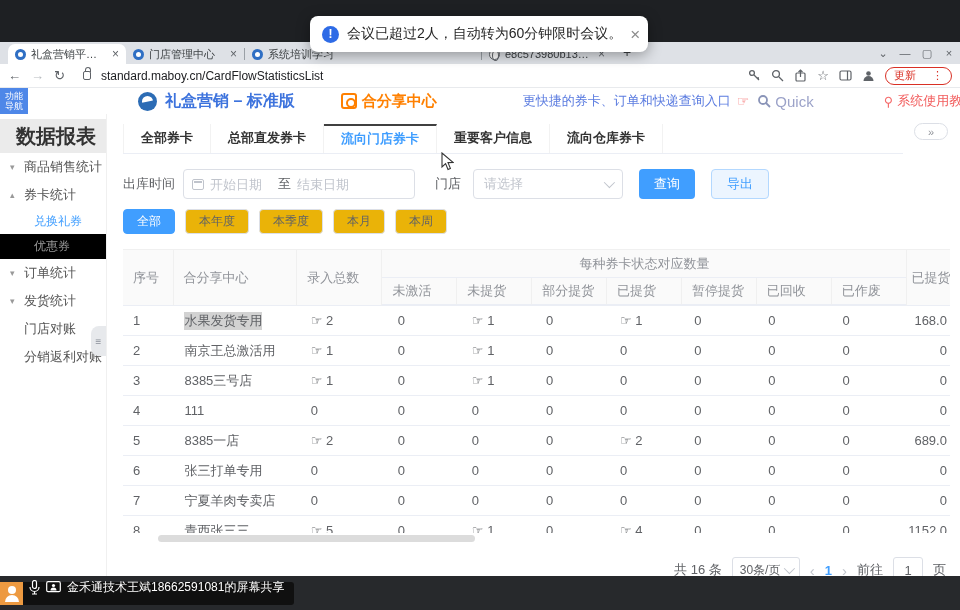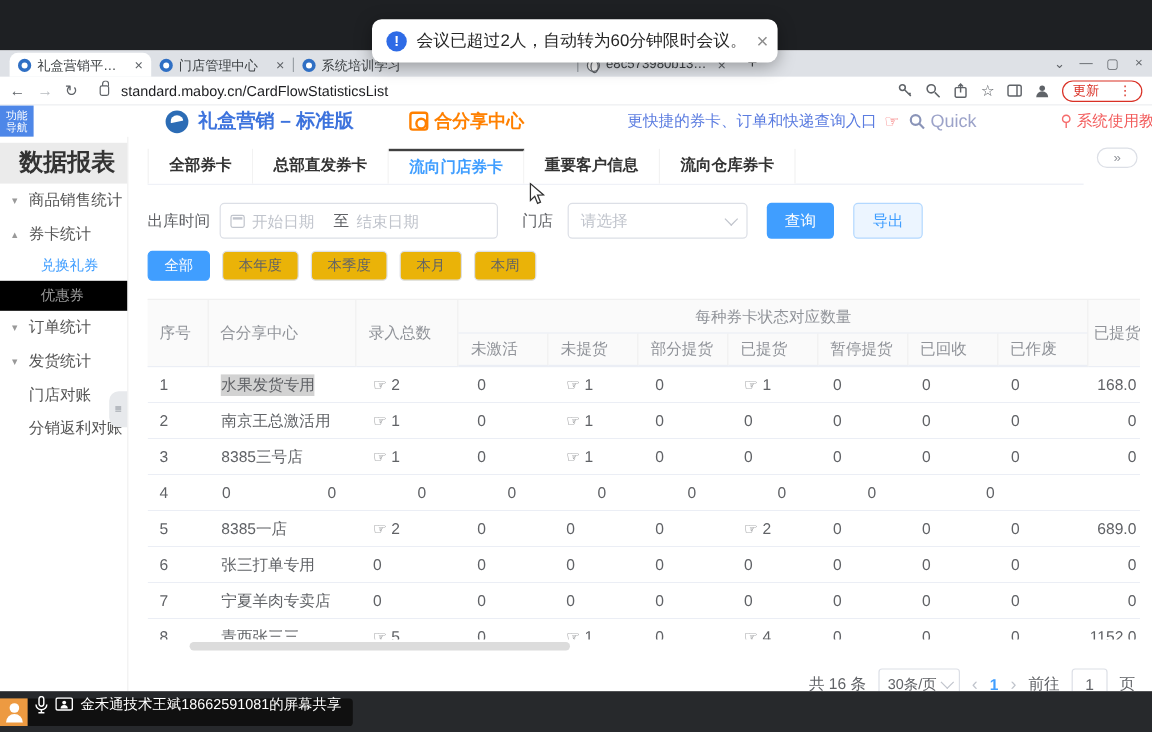--- a/index.html
+++ b/index.html
@@ -370,20 +370,23 @@
             <span class="td w-st">0</span>
             <span class="td w-st">0</span>
             <span class="td w-st">0</span>
             <span class="td w-st">0</span>
             <span class="td w-st">0</span>
             <span class="td w-amt amt">0</span>
           </div>
 
           <div class="trow">
             <span class="td w-seq">4</span>
+            <span class="td w-name name">
+              <span class="val">111</span>
+            </span>
             <span class="td w-total">0</span>
             <span class="td w-st">0</span>
             <span class="td w-st">0</span>
             <span class="td w-st">0</span>
             <span class="td w-st">0</span>
             <span class="td w-st">0</span>
             <span class="td w-st">0</span>
             <span class="td w-st">0</span>
             <span class="td w-amt amt">0</span>
           </div>

